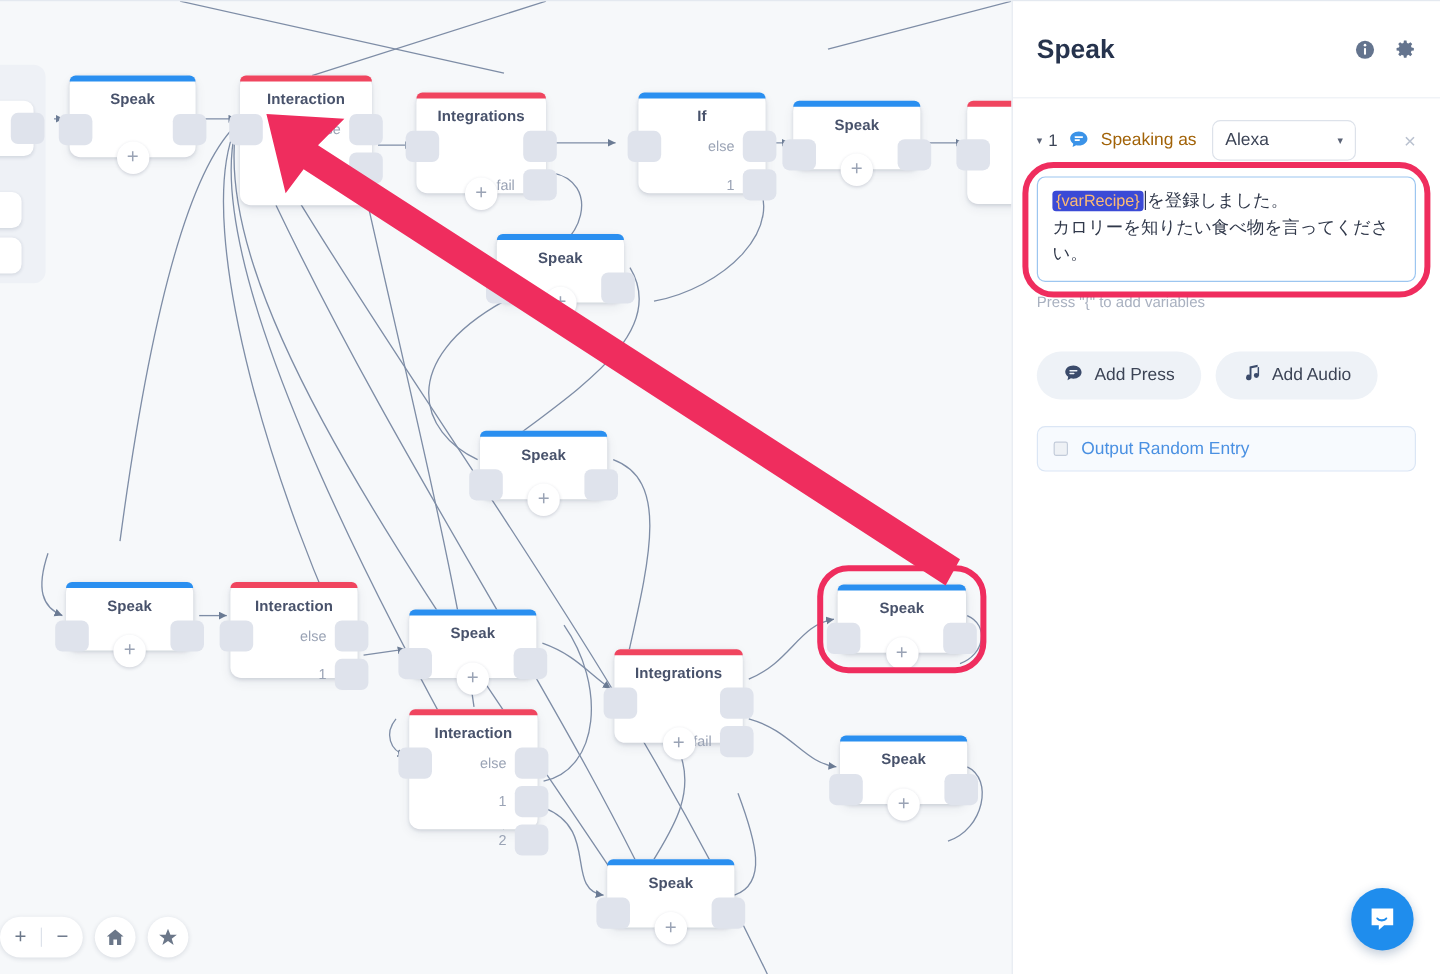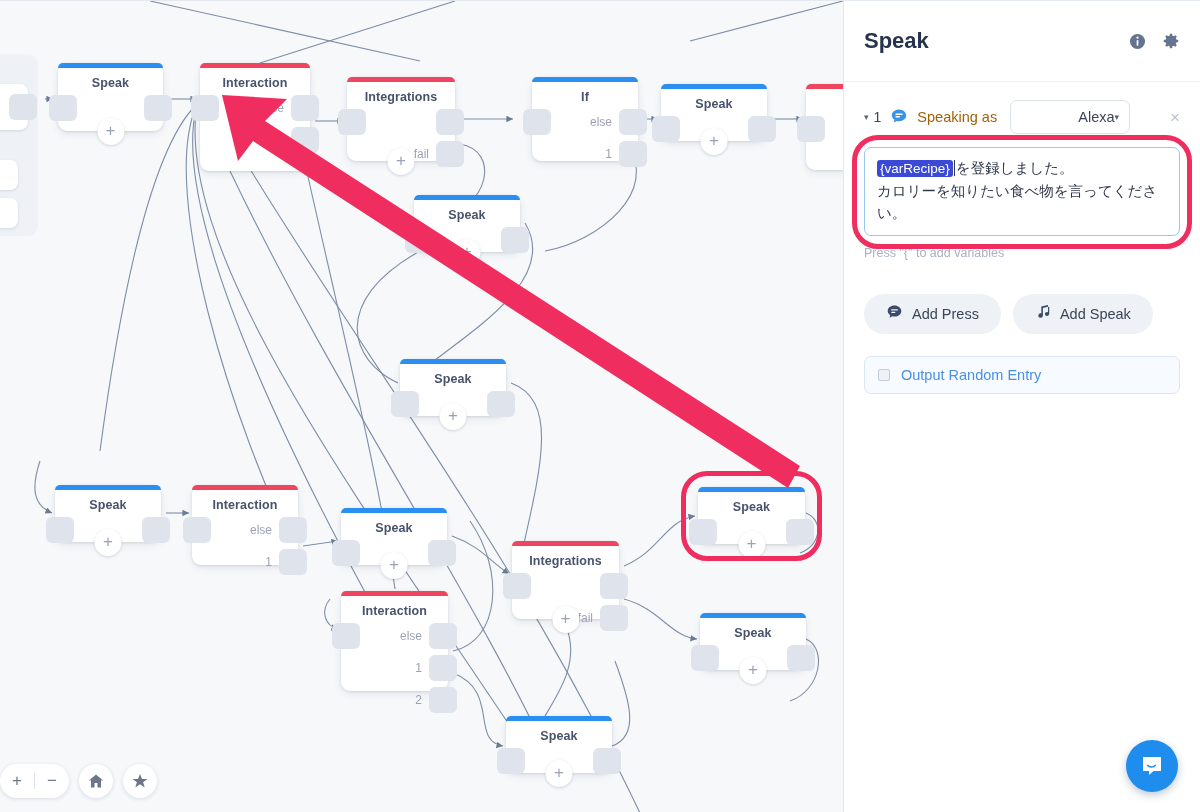--- a/index.html
+++ b/index.html
@@ -156,21 +156,21 @@
   .voice-select {
     margin-left: 4px;
     width: 120px; height: 34px;
     border: 1px solid #dde2ea;
     border-radius: 7px;
     display: flex; align-items: center;
     padding: 0 10px;
     font-size: 14.5px; color: #3c4456;
     background: #fff;
   }
-  .voice-select .vs-label { flex: 1; text-align: right; }
+  .voice-select .vs-label { flex: 1; }
   .voice-caret { color: #5a6275; font-size: 9px; }
   .row-close { margin-left: auto; color: #b9c1cf; font-size: 17px; line-height: 1; }
 
   #textarea-wrap { position: relative; margin-top: 13px; }
   #textarea-wrap::before {
     content: "";
     position: absolute;
     left: -12px; top: -12px; right: -12px; bottom: -13px;
     border: 5px solid #ef2d5e;
     border-radius: 26px;
@@ -180,21 +180,21 @@
     border: 1px solid #9cc6f0;
     border-radius: 7px;
     min-height: 80px;
     padding: 9px 12px 11px 12px;
     font-size: 14.5px;
     line-height: 22px;
     color: #30384a;
   }
   .var-chip {
     background: #3b4ad6;
-    color: #ffffff;
+    color: #fdba74;
     border-radius: 3px;
     padding: 1px 3px;
     font-size: 13.5px;
   }
   .caret-bar {
     display: inline-block;
     width: 1px; height: 16px;
     background: #30384a;
     vertical-align: -3px;
     margin: 0 1px;
@@ -542,21 +542,21 @@
           <span>Add Press</span>
         </div>
         <div class="pill-btn">
           <span>
             <svg width="16" height="17" viewBox="0 0 16 18" fill="#3b4b6b">
               <path d="M6.2 2.6 L13.3 1 V3 L7.9 4.2 V12.2 a2.4 2.4 0 1 1-1.7-2.3V2.6z"></path>
               <circle cx="12.2" cy="10.6" r="2.2"></circle>
               <path d="M13.3 3.2 V10.8 h1.3 V2.9 z"></path>
             </svg>
           </span>
-          <span>Add Speak</span>
+          <span>Add Audio</span>
         </div>
       </div>
 
       <div id="random-entry">
         <span class="chk"></span>
         <span class="re-label">Output Random Entry</span>
       </div>
     </div>
 
     <div id="intercom">

